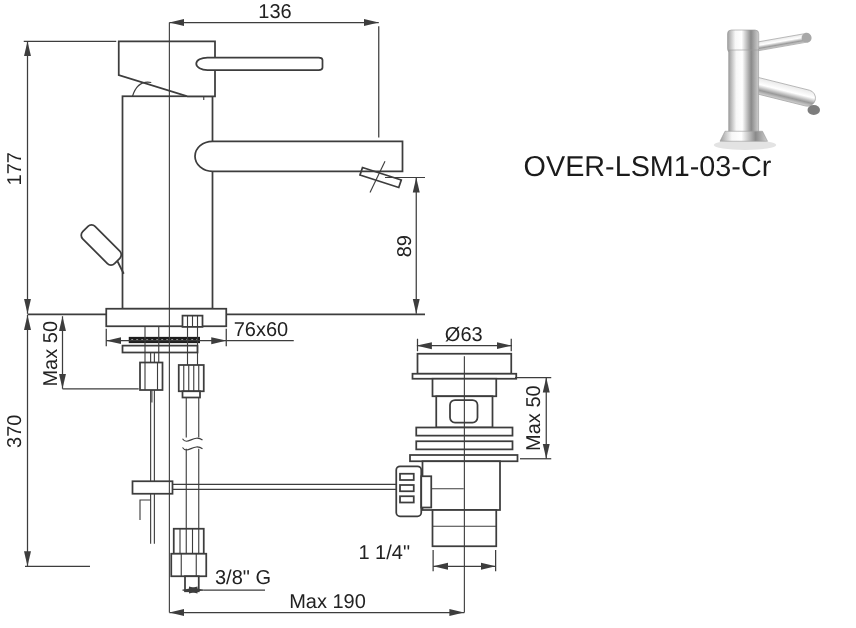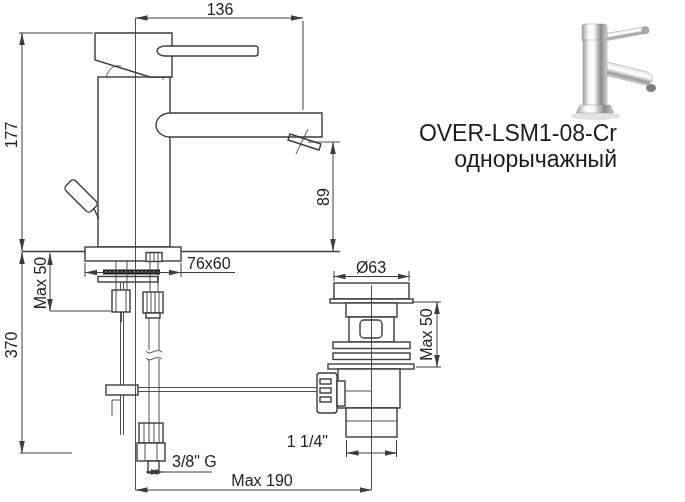--- a/index.html
+++ b/index.html
@@ -232,17 +232,16 @@
     <g transform="rotate(14 42 54)">
       <rect x="40" y="48" width="58" height="13" rx="6.5" fill="url(#chromeV)" stroke="#9b9b9b" stroke-width="0.5"></rect>
     </g>
     <ellipse cx="95" cy="76" rx="5" ry="4" fill="#7d7d7d"></ellipse>
     <rect x="26" y="12" width="25" height="18" rx="3" fill="url(#chromeH)" stroke="#9b9b9b" stroke-width="0.5"></rect>
     <rect x="27" y="28" width="24" height="66" fill="url(#chromeH)" stroke="#9b9b9b" stroke-width="0.5"></rect>
     <path d="M24,93 H54 L58,101 H20 Z" fill="url(#chromeH)" stroke="#9b9b9b" stroke-width="0.5"></path>
   </svg>
 
   <div class="caption">
-    <div>OVER-LSM1-08-Cr</div>
-    <div>однорычажный</div>
+    <div>OVER-LSM1-03-Cr</div>
   </div>
 
 </div>
 
 </body></html>

